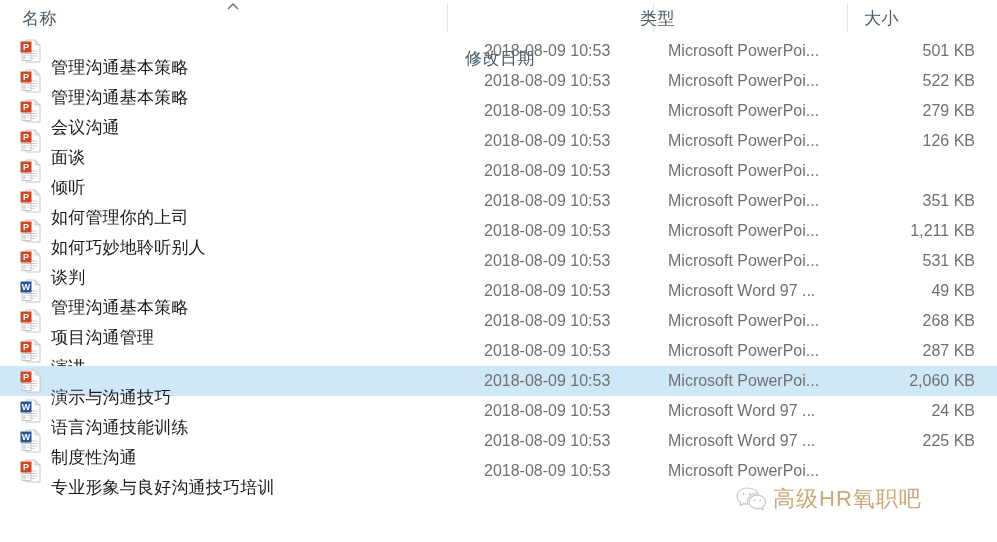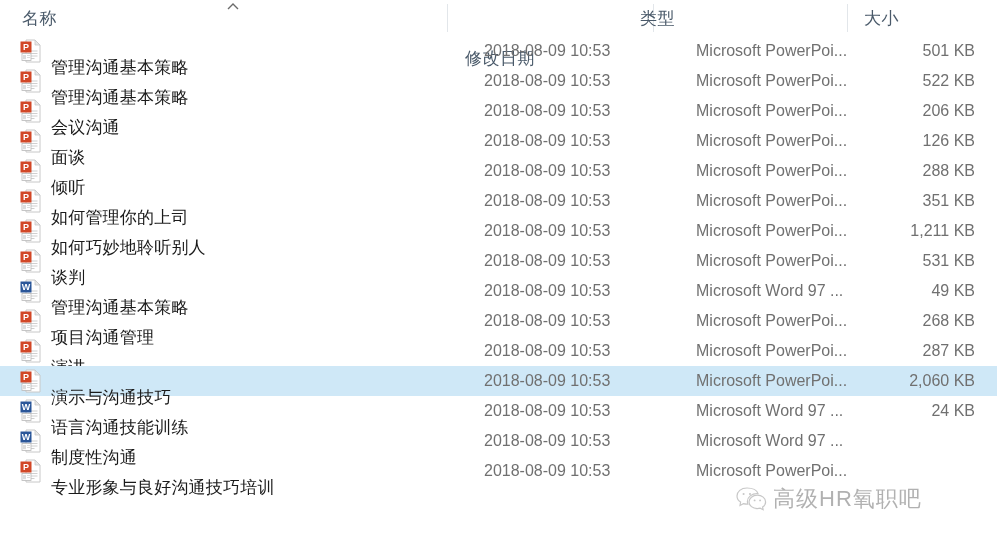--- a/index.html
+++ b/index.html
@@ -99,21 +99,21 @@
     font-size: 17px;
   }
 
   .cell-name .fname {
     margin-left: 9px;
     letter-spacing: .2px;
     margin-top: 32px;
   }
 
   .cell-date { left: 484px; width: 180px; }
-  .cell-type { left: 696px; width: 180px; }
+  .cell-type { left: 668px; width: 180px; }
   .cell-size { left: 820px; width: 155px; text-align: right; }
 
   
   .ficon {
     position: relative;
     width: 22px;
     height: 24px;
     flex: 0 0 22px;
   }
   .ficon svg { display: block; }
@@ -130,21 +130,21 @@
   }
   .watermark .wm-logo {
     width: 34px;
     height: 28px;
     margin-right: 4px;
     color: #9a9a9a;
   }
   .watermark .wm-logo svg { display: block; }
   .watermark .wm-text {
     font-size: 22px;
-    color: #737373;
+    color: #a16207;
     letter-spacing: 1px;
     white-space: nowrap;
   }
 </style>
 </head>
 <body>
 
 <div id="explorer">
 
   <div class="col-header">
@@ -242,21 +242,21 @@
               <rect x="2" y="14.5" width="9" height="7" fill="#ffffff" stroke="#b9b9b9" stroke-width="0.8"></rect>
               <rect x="3" y="16" width="3" height="4.2" fill="#dcdcdc"></rect>
               <rect x="7" y="16" width="3" height="1" fill="#dcdcdc"></rect>
               <rect x="7" y="18" width="3" height="1" fill="#dcdcdc"></rect>
             </svg>
           </span>
           <span class="fname">会议沟通</span>
         </div>
         <div class="cell cell-date">2018-08-09 10:53</div>
         <div class="cell cell-type">Microsoft PowerPoi...</div>
-        <div class="cell cell-size">206 KB</div>
+        <div class="cell cell-size">279 KB</div>
       </div>
       <div class="row">
         <div class="cell cell-name">
           <span class="ficon">
             <svg viewBox="0 0 22 24" width="22" height="24" aria-hidden="true">
               <path d="M6 1 h9 l5 5 v17 h-14 z" fill="#ffffff" stroke="#c8c8c8" stroke-width="1"></path>
               <path d="M15 1 l5 5 h-5 z" fill="#e8e8e8" stroke="#c8c8c8" stroke-width="0.8"></path>
               <rect x="7.5" y="11.5" width="10" height="1" fill="#d0d0d0"></rect>
               <rect x="7.5" y="14" width="10" height="1" fill="#d0d0d0"></rect>
               <rect x="7.5" y="16.5" width="10" height="1" fill="#d0d0d0"></rect>
@@ -290,21 +290,20 @@
               <rect x="2" y="14.5" width="9" height="7" fill="#ffffff" stroke="#b9b9b9" stroke-width="0.8"></rect>
               <rect x="3" y="16" width="3" height="4.2" fill="#dcdcdc"></rect>
               <rect x="7" y="16" width="3" height="1" fill="#dcdcdc"></rect>
               <rect x="7" y="18" width="3" height="1" fill="#dcdcdc"></rect>
             </svg>
           </span>
           <span class="fname">倾听</span>
         </div>
         <div class="cell cell-date">2018-08-09 10:53</div>
         <div class="cell cell-type">Microsoft PowerPoi...</div>
-        <div class="cell cell-size">288 KB</div>
       </div>
       <div class="row">
         <div class="cell cell-name">
           <span class="ficon">
             <svg viewBox="0 0 22 24" width="22" height="24" aria-hidden="true">
               <path d="M6 1 h9 l5 5 v17 h-14 z" fill="#ffffff" stroke="#c8c8c8" stroke-width="1"></path>
               <path d="M15 1 l5 5 h-5 z" fill="#e8e8e8" stroke="#c8c8c8" stroke-width="0.8"></path>
               <rect x="7.5" y="11.5" width="10" height="1" fill="#d0d0d0"></rect>
               <rect x="7.5" y="14" width="10" height="1" fill="#d0d0d0"></rect>
               <rect x="7.5" y="16.5" width="10" height="1" fill="#d0d0d0"></rect>
@@ -506,20 +505,21 @@
               <rect x="2" y="14.5" width="9" height="7" fill="#ffffff" stroke="#b9b9b9" stroke-width="0.8"></rect>
               <rect x="3" y="16" width="3" height="4.2" fill="#dcdcdc"></rect>
               <rect x="7" y="16" width="3" height="1" fill="#dcdcdc"></rect>
               <rect x="7" y="18" width="3" height="1" fill="#dcdcdc"></rect>
             </svg>
           </span>
           <span class="fname">制度性沟通</span>
         </div>
         <div class="cell cell-date">2018-08-09 10:53</div>
         <div class="cell cell-type">Microsoft Word 97 ...</div>
+        <div class="cell cell-size">225 KB</div>
       </div>
       <div class="row">
         <div class="cell cell-name">
           <span class="ficon">
             <svg viewBox="0 0 22 24" width="22" height="24" aria-hidden="true">
               <path d="M6 1 h9 l5 5 v17 h-14 z" fill="#ffffff" stroke="#c8c8c8" stroke-width="1"></path>
               <path d="M15 1 l5 5 h-5 z" fill="#e8e8e8" stroke="#c8c8c8" stroke-width="0.8"></path>
               <rect x="7.5" y="11.5" width="10" height="1" fill="#d0d0d0"></rect>
               <rect x="7.5" y="14" width="10" height="1" fill="#d0d0d0"></rect>
               <rect x="7.5" y="16.5" width="10" height="1" fill="#d0d0d0"></rect>

